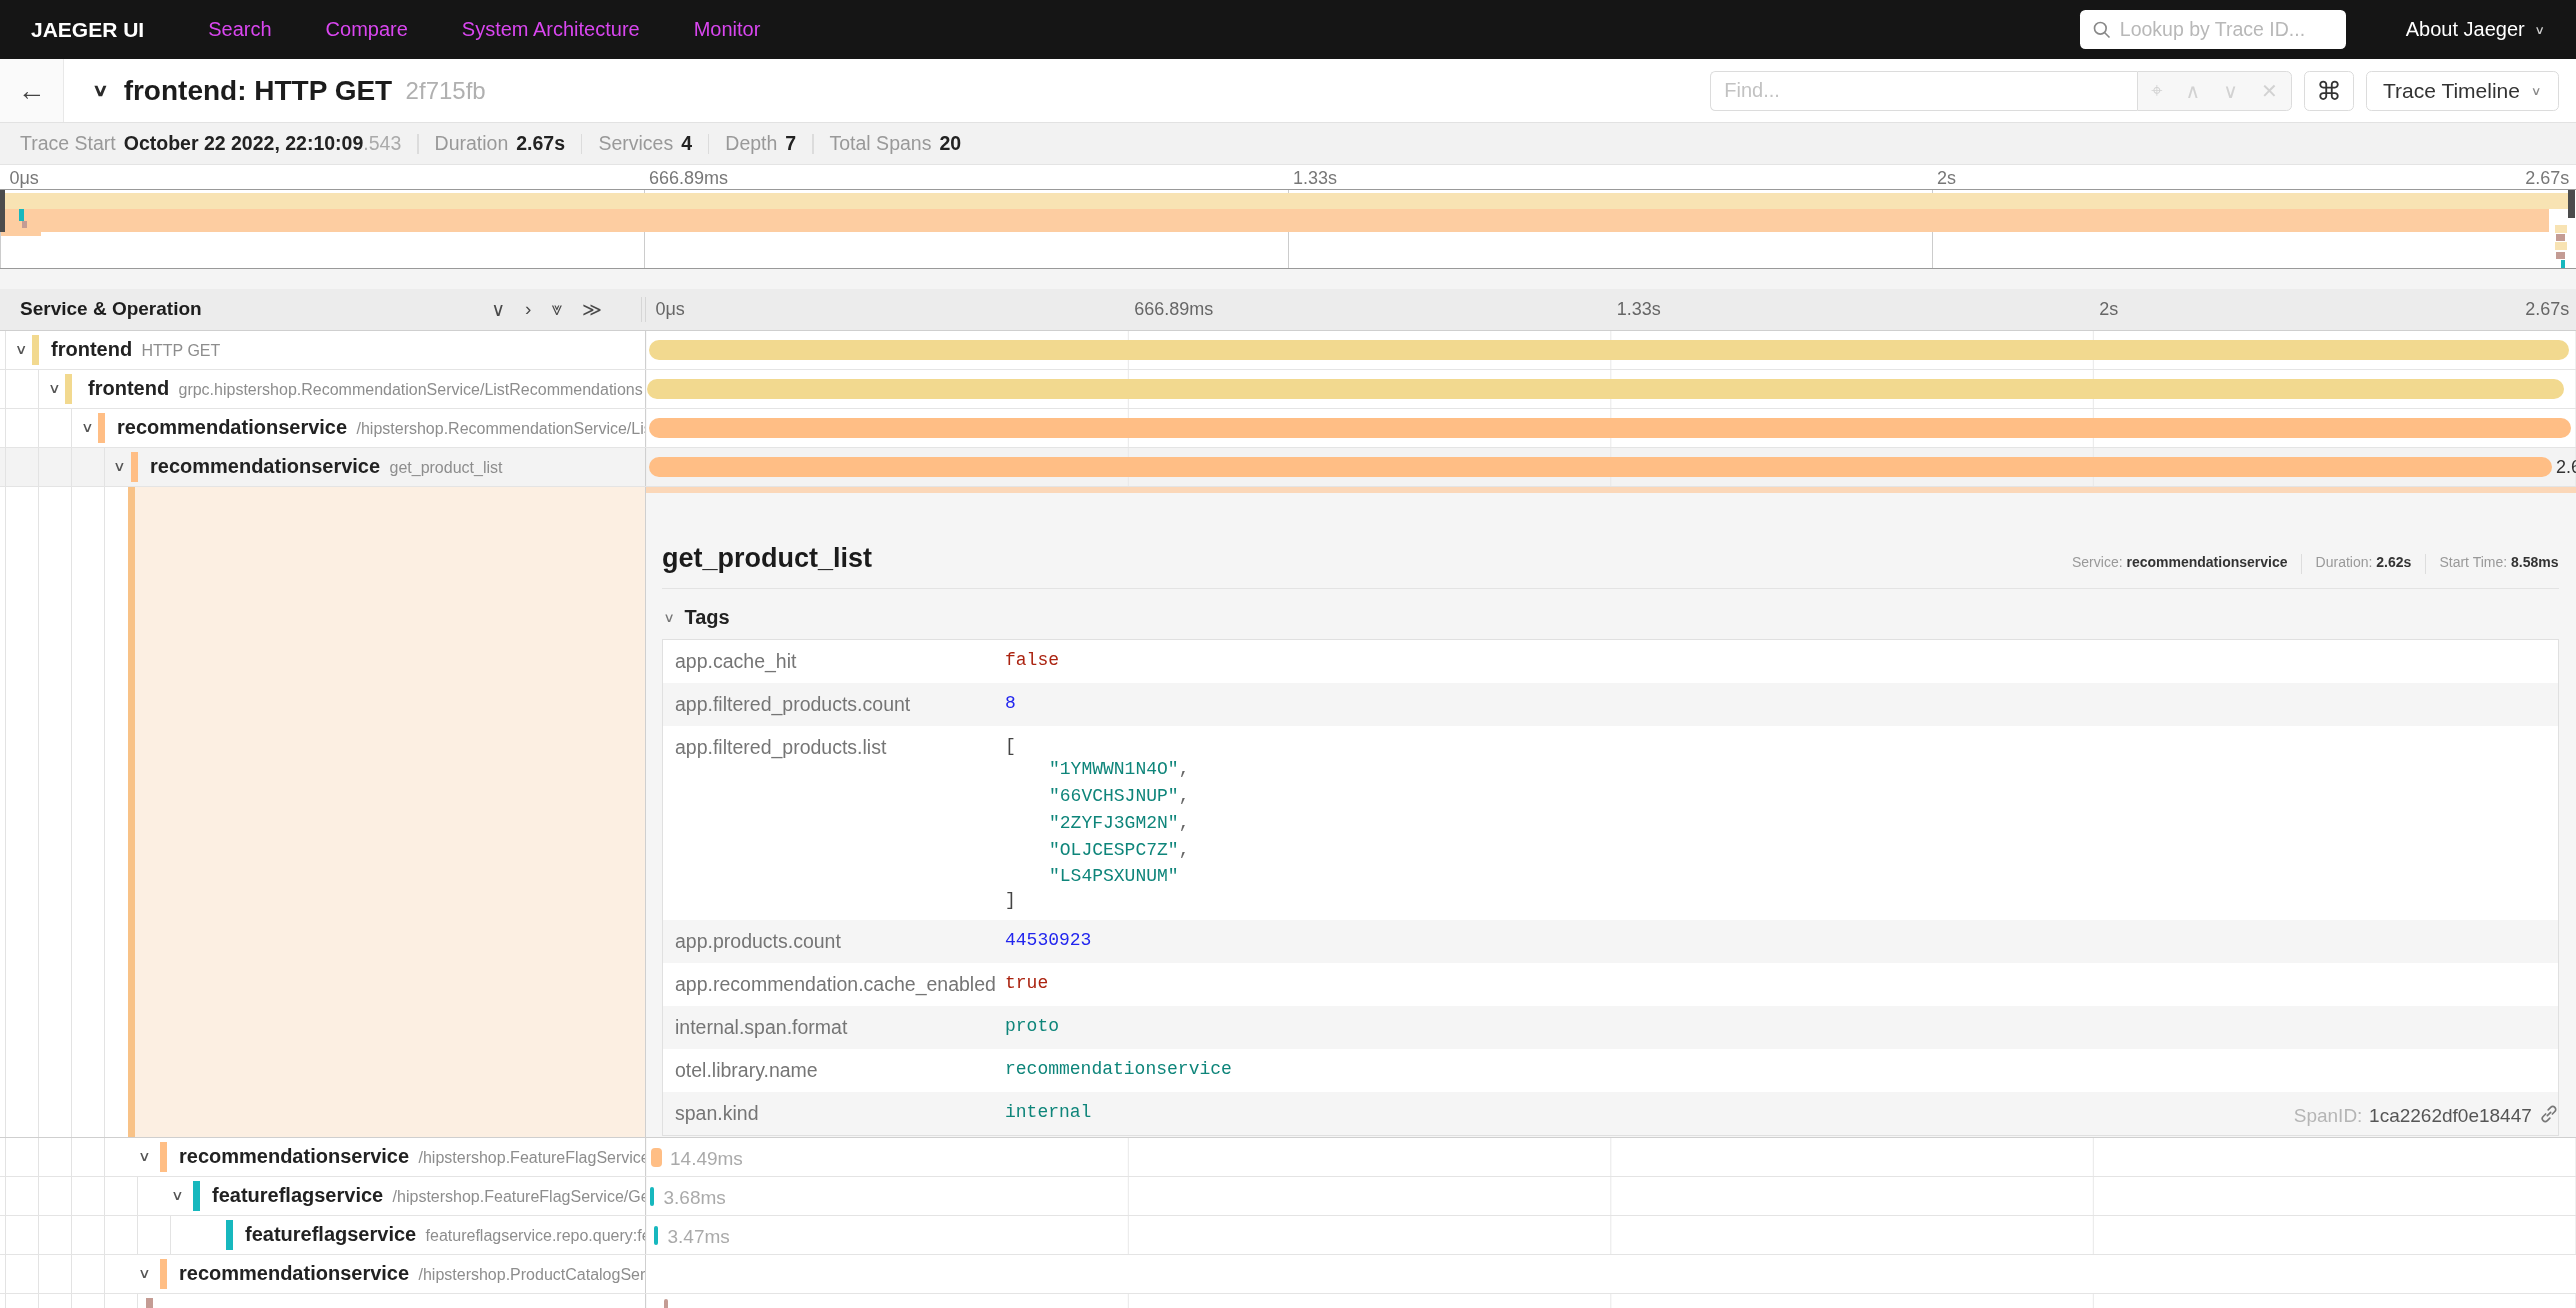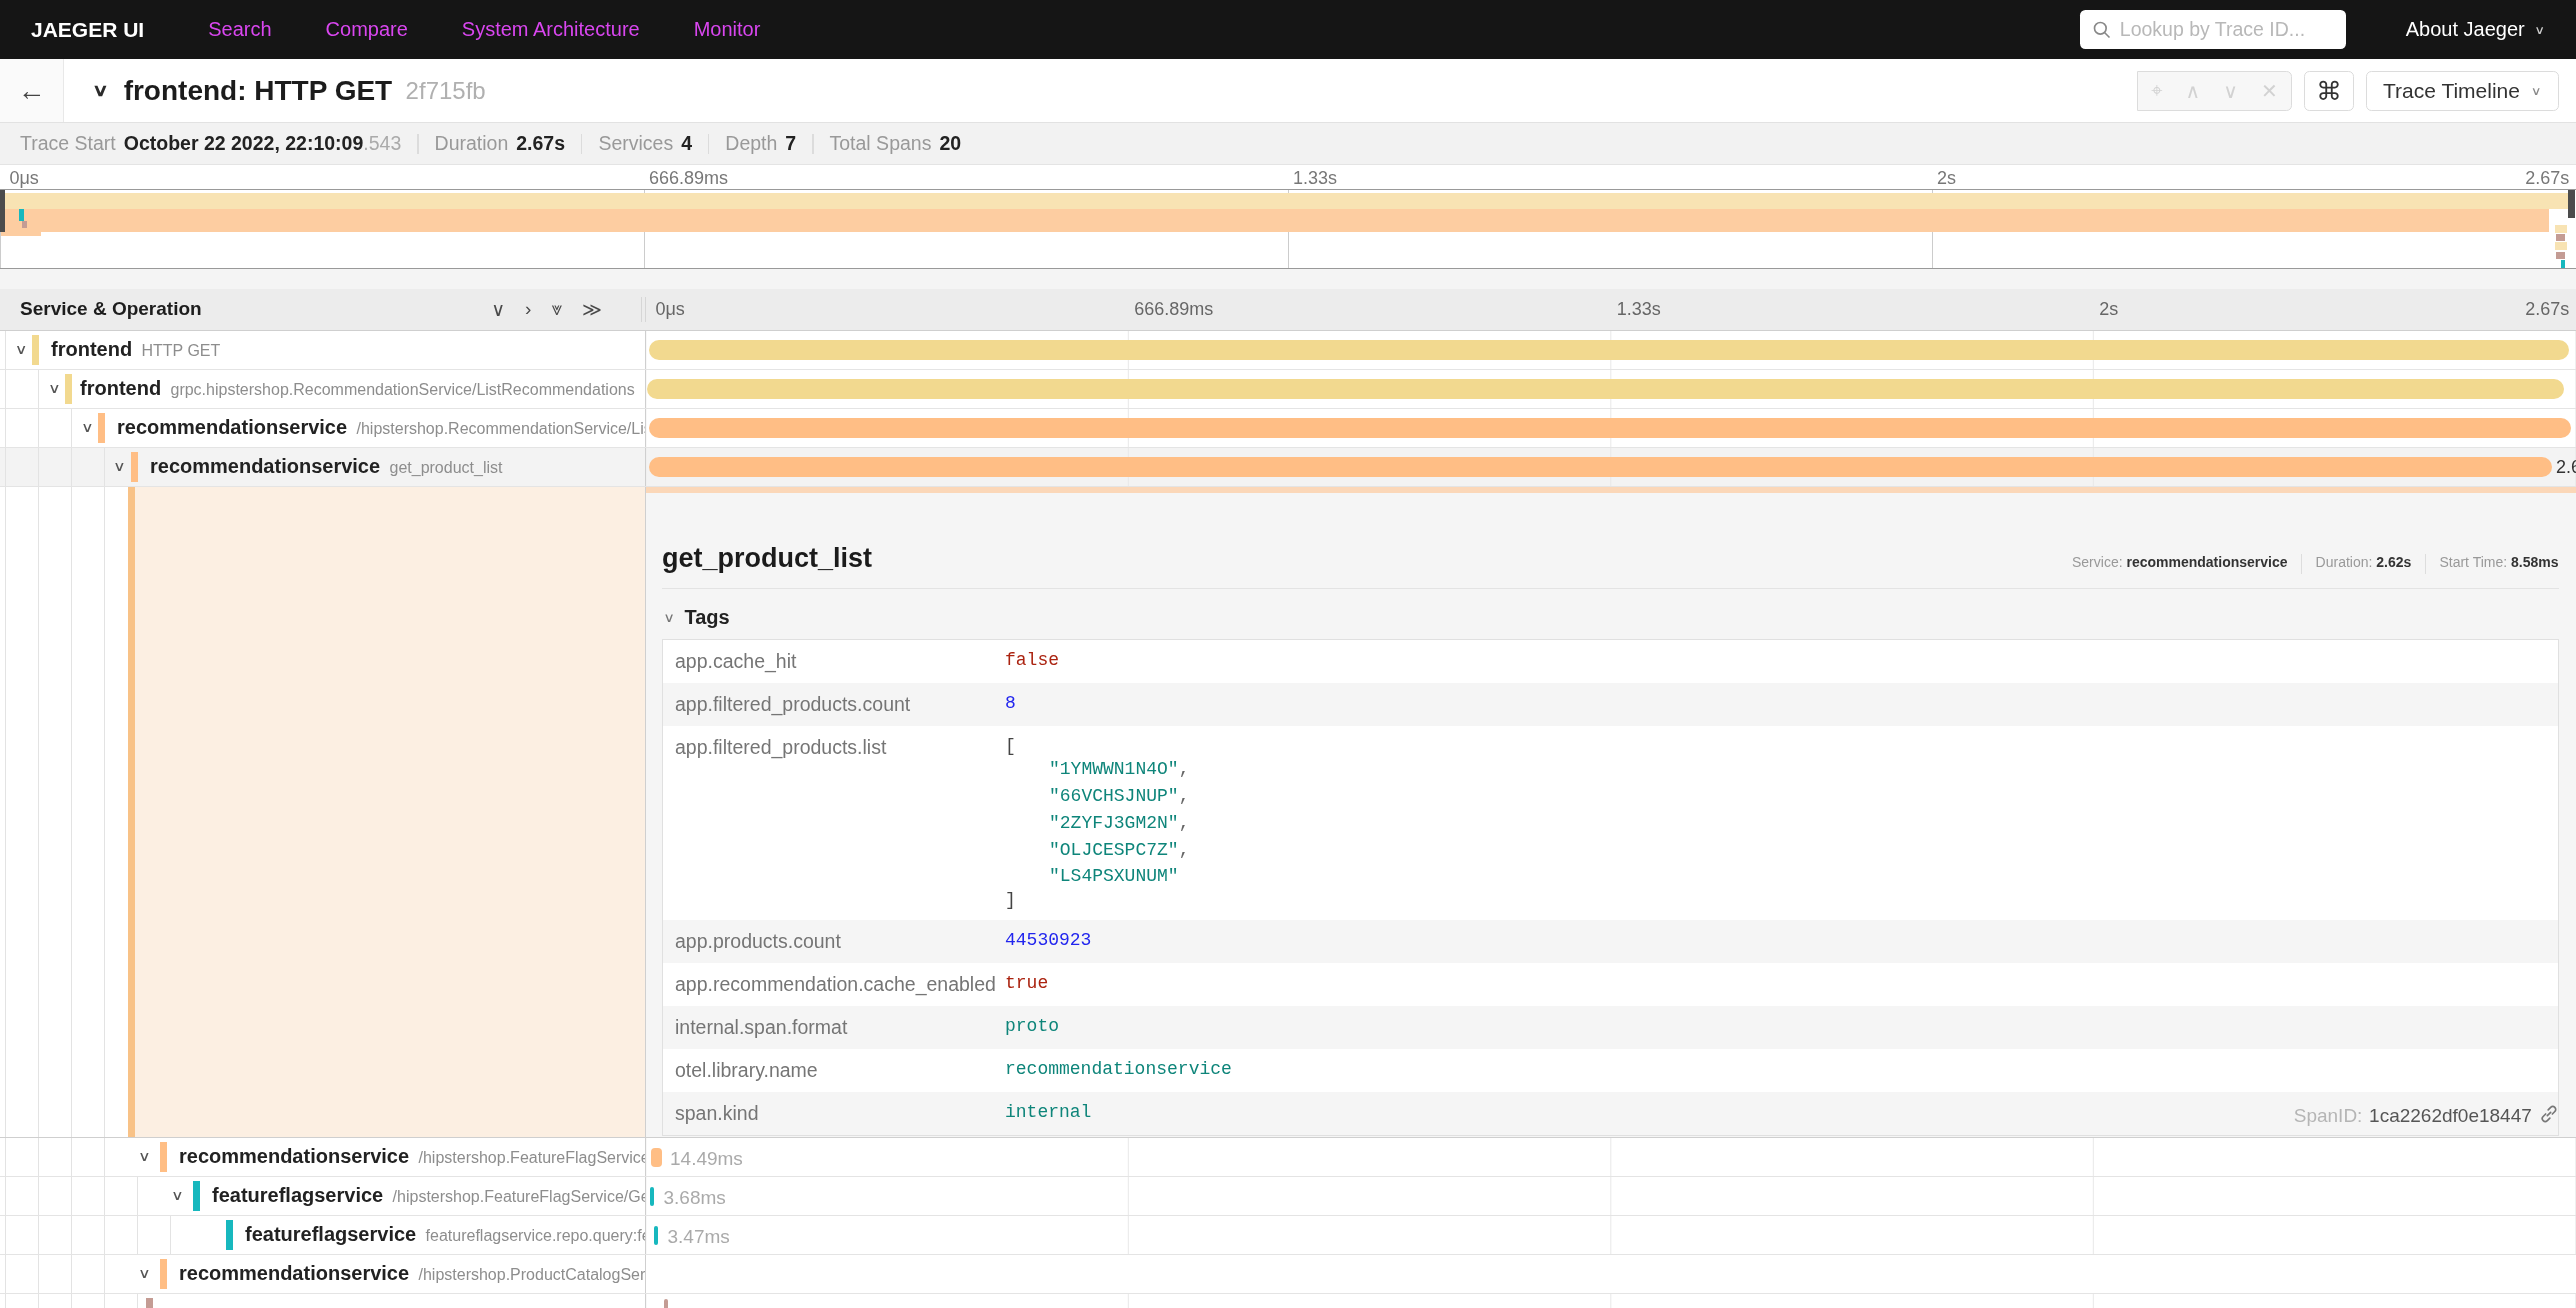--- a/index.html
+++ b/index.html
@@ -154,20 +154,21 @@
   </span>
 </div>
 
 <div class="titlebar">
   <span class="back-cell">←</span>
   <span class="t-chev">∨</span>
   <span class="t-title">frontend: HTTP GET</span>
   <span class="t-id">2f715fb</span>
   <span class="tb-spacer"></span>
   <span class="findwrap">
+    <input class="find-input" placeholder="Find..." style="">
     <span class="find-tools">
       <span>⌖</span>
       <span>∧</span>
       <span>∨</span>
       <span>✕</span>
     </span>
   </span>
   <span class="cmd-btn">⌘</span>
   <span class="view-btn">
     <span>Trace Timeline</span>
@@ -257,21 +258,21 @@
     <span class="bar" style="left: 2.7px; right: 6.7px; background: rgb(242, 217, 143);"></span>
   </div>
 </div>
 
 <div class="row">
   <div class="tree">
     <i class="g" style="left:5.4px"></i>
       <i class="g" style="left:38px"></i>
     <span class="r-chev" style="left:48px">∨</span>
     <span class="accent" style="left: 65px; background: rgb(242, 217, 143);"></span>
-    <span class="svc" style="left:80px"><span>frontend</span><span class="op">grpc.hipstershop.RecommendationService/ListRecommendations</span></span>
+    <span class="svc" style="left:88px"><span>frontend</span><span class="op">grpc.hipstershop.RecommendationService/ListRecommendations</span></span>
   </div>
   <div class="tl">
     <span class="bar" style="left: 1.3px; right: 12px; background: rgb(242, 217, 143);"></span>
   </div>
 </div>
 
 <div class="row">
   <div class="tree">
     <i class="g" style="left:5.4px"></i>
       <i class="g" style="left:38px"></i>

